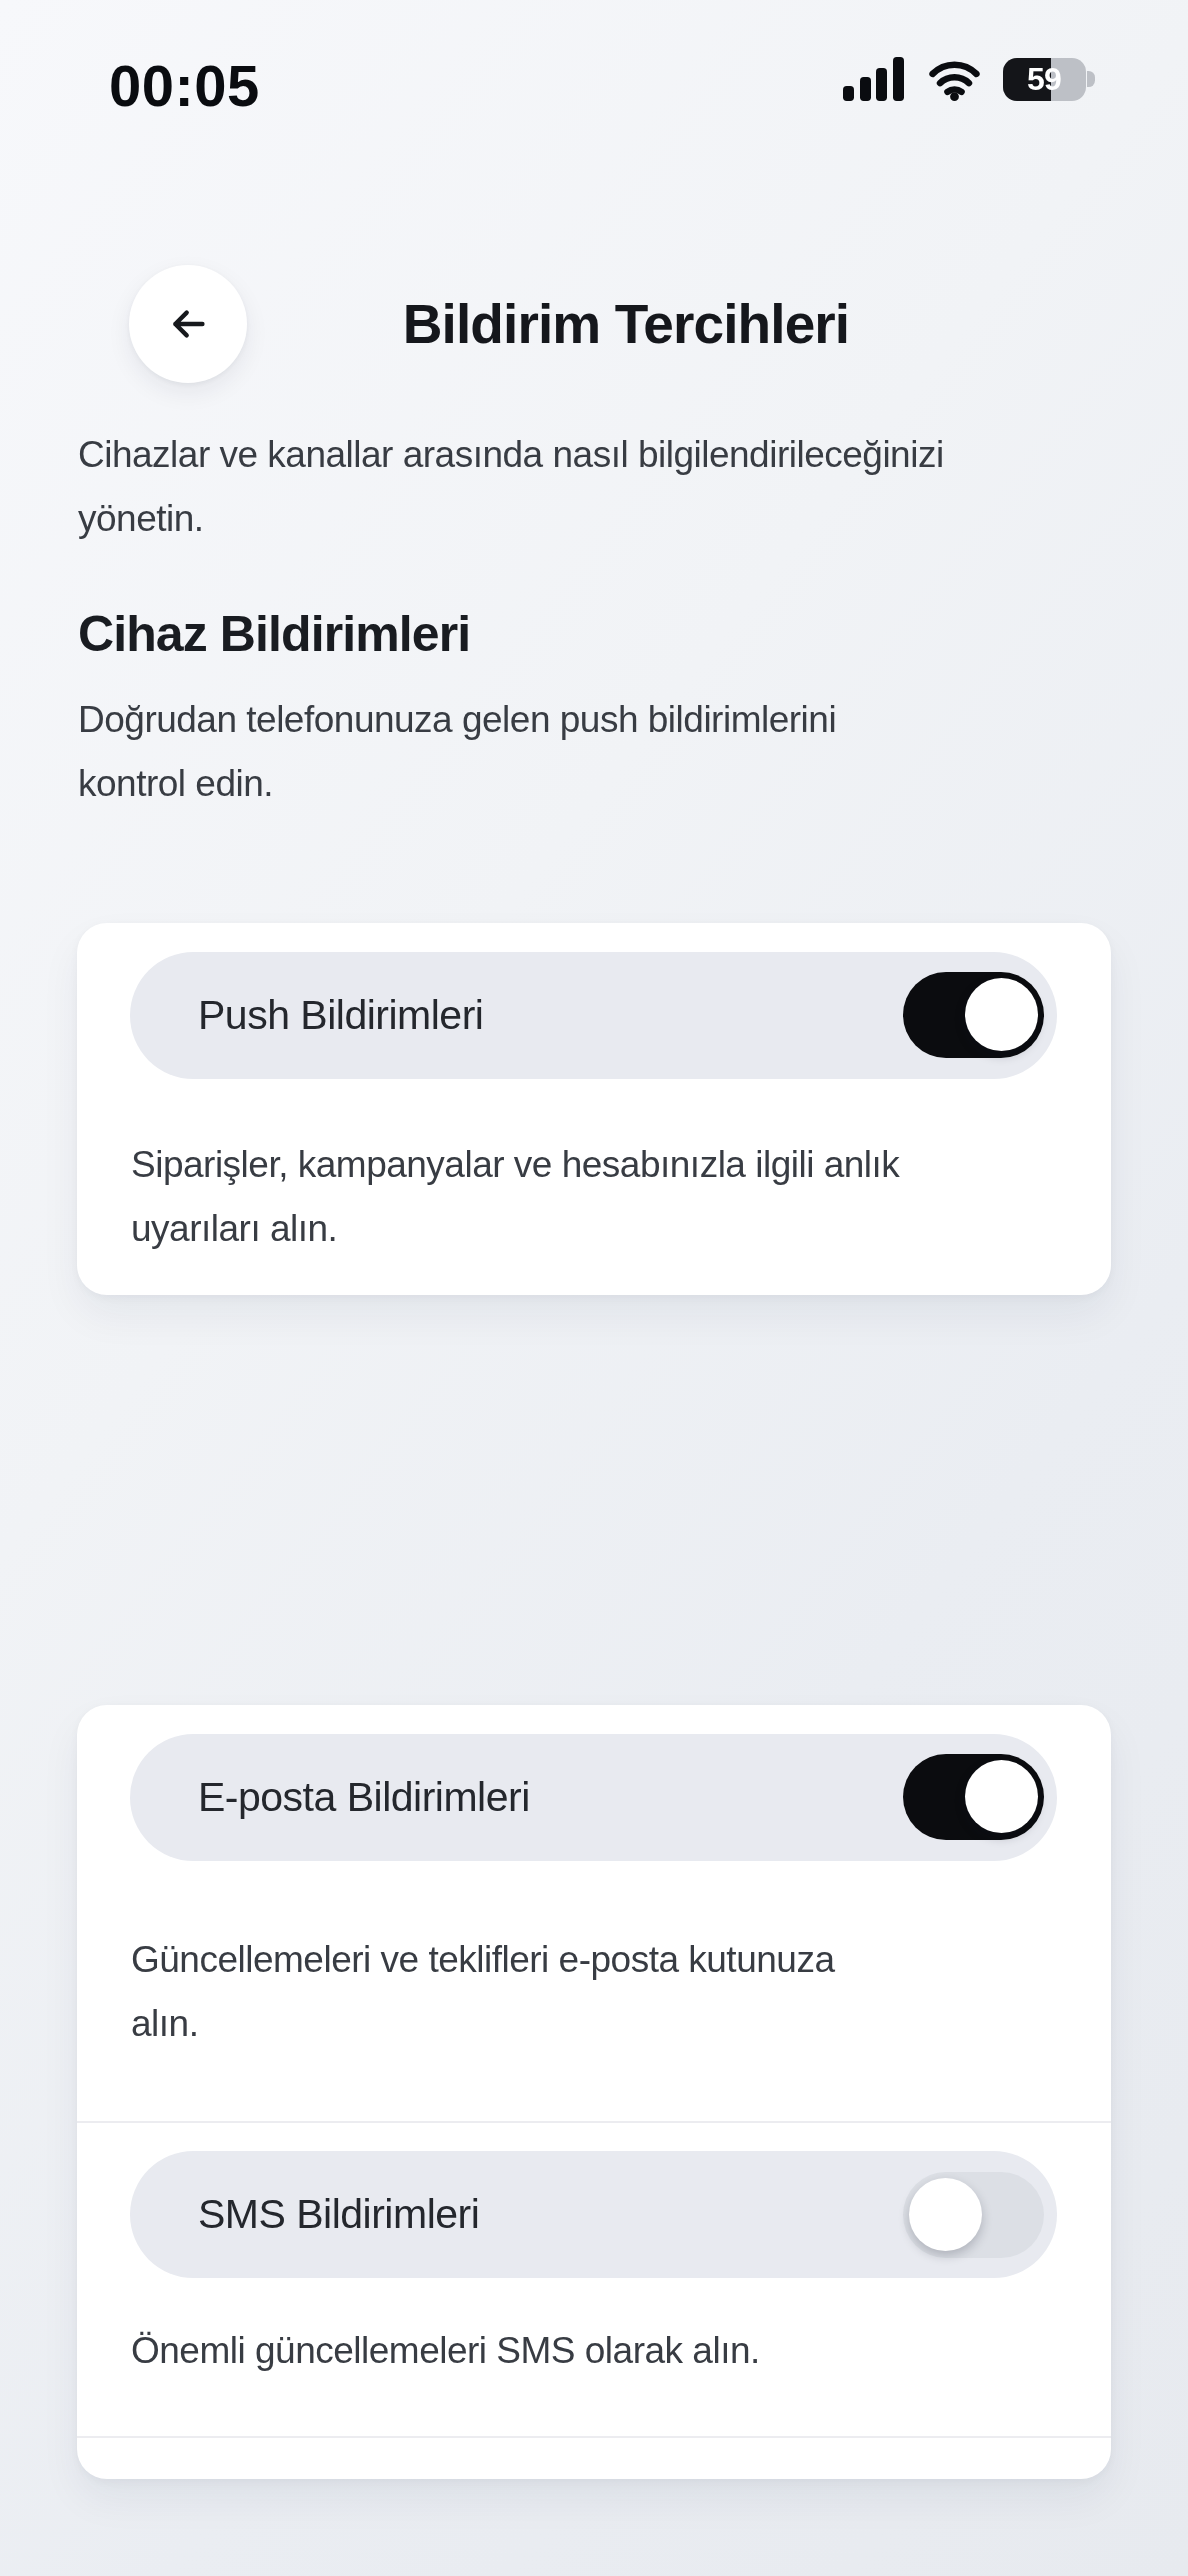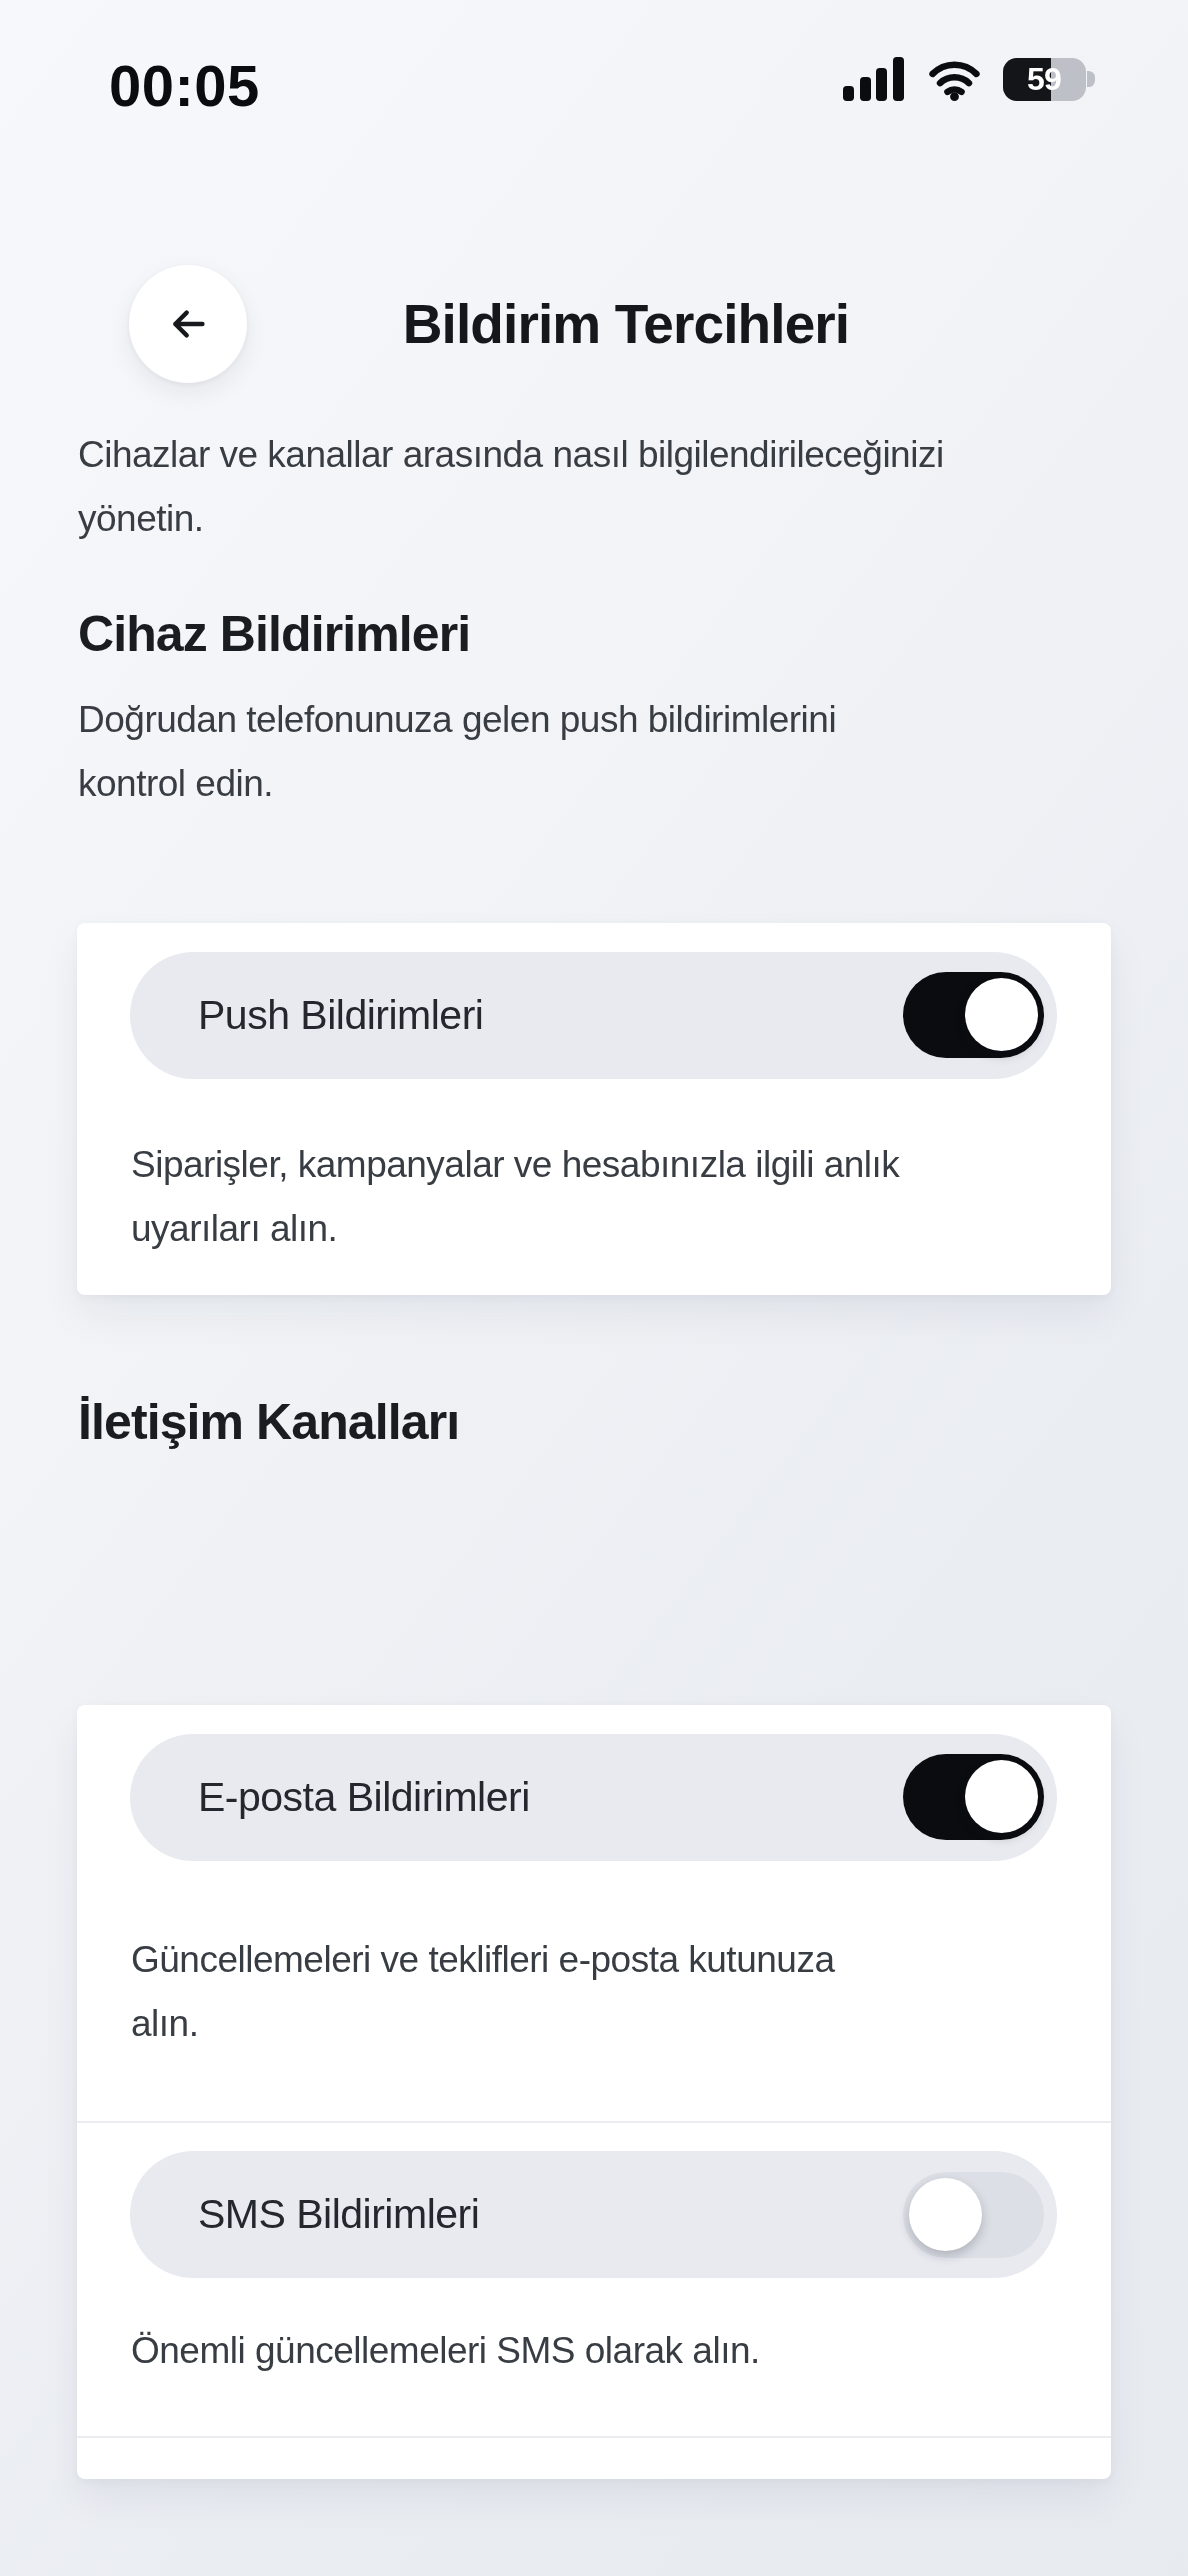--- a/index.html
+++ b/index.html
@@ -50,21 +50,21 @@
     font-size:37px; line-height:64px; letter-spacing:-0.5px;
     color:#383c43; white-space:pre-line;
   }
   .section-title {
     position:absolute; left:78px;
     font-size:50px; font-weight:600; letter-spacing:-0.9px; color:#191c21;
   }
   
   .card {
     position:absolute; left:77px; width:1034px;
-    background:#ffffff; border-radius:8px;
+    background:#ffffff; border-radius:30px;
     box-shadow:0 20px 42px rgba(25,35,60,0.06), 0 2.8px 8.3px rgba(25,35,60,0.04);
   }
   .pill-row {
     position:absolute; left:53px; width:927px; height:127px;
     background:#e8eaf0; border-radius:64px;
     display:flex; align-items:center; cursor:pointer;
   }
   .pill-label {
     margin-left:68px; font-size:41px; font-weight:500; letter-spacing:-0.5px; color:#24272d;
   }
@@ -135,21 +135,20 @@
     <div class="pill-row" style="top:28.6px">
       <span class="pill-label">Push Bildirimleri</span>
       <span class="toggle on" aria-checked="true">
           <span class="thumb"></span>
         </span>
     </div>
     <p class="card-desc" style="top:210px">Siparişler, kampanyalar ve hesabınızla ilgili anlık
 uyarıları alın.</p>
   </div>
 
-  <h2 class="section-title" style="top:1393px">İletişim Kanalları</h2>
 
   <div class="card" style="top:1705px; height:774px">
     <div class="pill-row" style="top:28.6px">
       <span class="pill-label">E-posta Bildirimleri</span>
       <span class="toggle on" aria-checked="true">
           <span class="thumb"></span>
         </span>
     </div>
     <p class="card-desc" style="top:223px">Güncellemeleri ve teklifleri e-posta kutunuza
 alın.</p>

